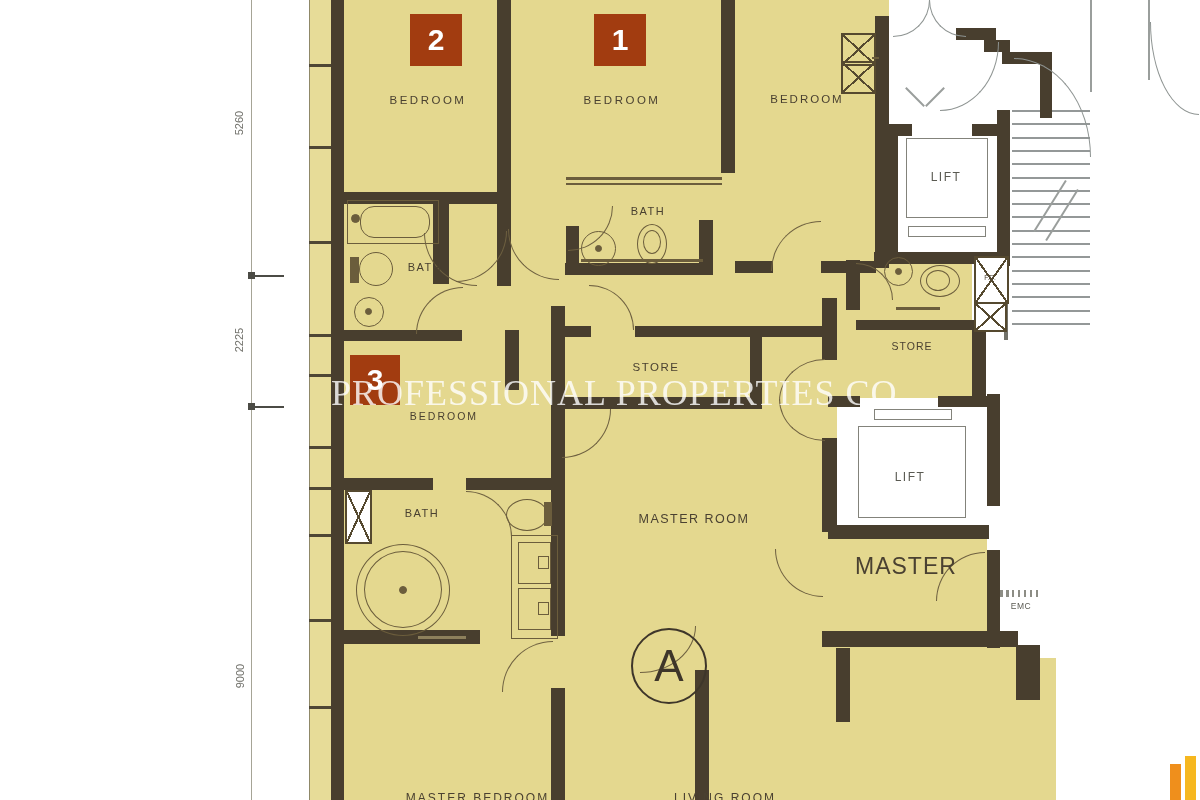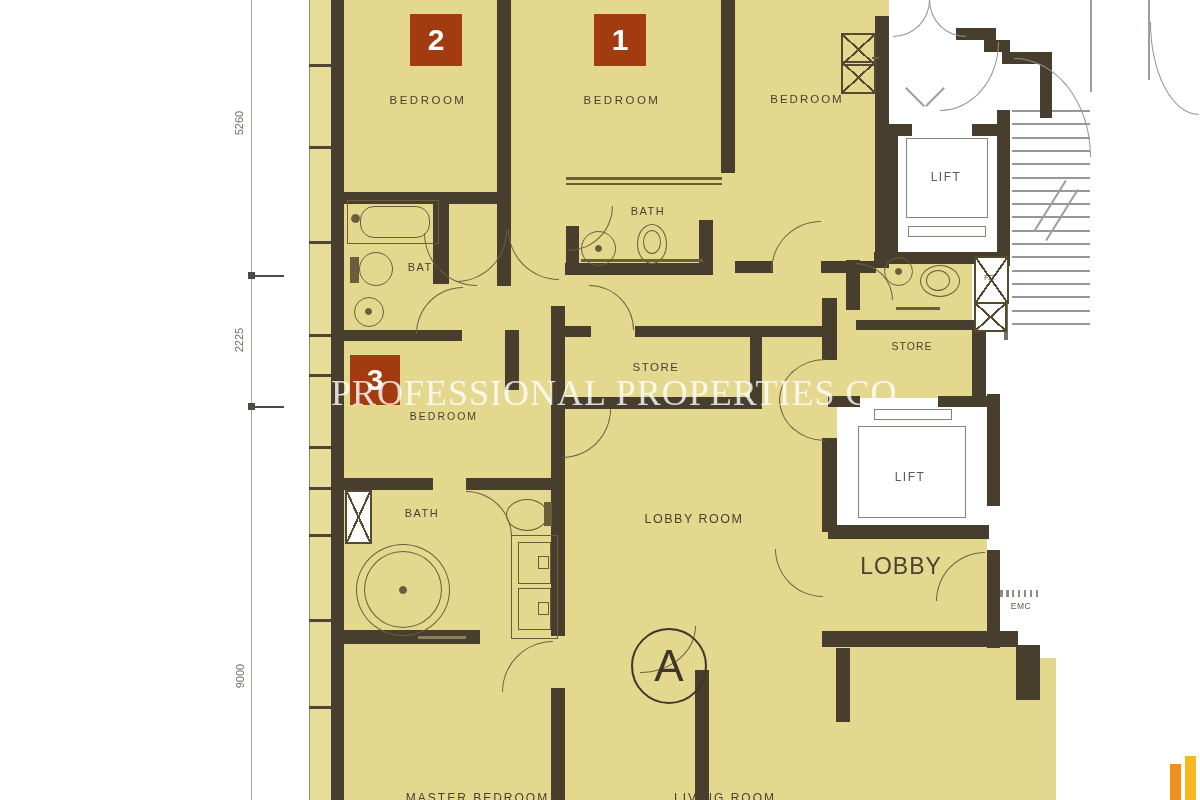--- a/index.html
+++ b/index.html
@@ -213,22 +213,22 @@
 
   <div class="lbl" style="left:378px;top:94px;width:100px;font-size:11.5px;letter-spacing:2.5px;">BEDROOM</div>
   <div class="lbl" style="left:572px;top:94px;width:100px;font-size:11.5px;letter-spacing:2.5px;">BEDROOM</div>
   <div class="lbl" style="left:757px;top:93px;width:100px;font-size:11.5px;letter-spacing:2px;">BEDROOM</div>
   <div class="lbl" style="left:400px;top:261px;width:50px;font-size:11px;letter-spacing:1.5px;">BATH</div>
   <div class="lbl" style="left:622px;top:205px;width:52px;font-size:11px;letter-spacing:1.5px;">BATH</div>
   <div class="lbl" style="left:398px;top:410px;width:92px;font-size:10.5px;letter-spacing:2px;">BEDROOM</div>
   <div class="lbl" style="left:630px;top:361px;width:52px;font-size:11.5px;letter-spacing:1.5px;">STORE</div>
   <div class="lbl" style="left:886px;top:340px;width:52px;font-size:10.5px;letter-spacing:1px;">STORE</div>
   <div class="lbl" style="left:397px;top:507px;width:50px;font-size:11px;letter-spacing:1.5px;">BATH</div>
-  <div class="lbl" style="left:608px;top:512px;width:172px;font-size:12.5px;letter-spacing:1.5px;">LOBBY ROOM</div>
-  <div class="lbl" style="left:855px;top:553px;width:92px;font-size:23px;letter-spacing:1px;">LOBBY</div>
+  <div class="lbl" style="left:608px;top:512px;width:172px;font-size:12.5px;letter-spacing:1.5px;">MASTER ROOM</div>
+  <div class="lbl" style="left:855px;top:553px;width:92px;font-size:23px;letter-spacing:1px;">MASTER</div>
   <div class="lbl" style="left:920px;top:170px;width:52px;font-size:12px;letter-spacing:1.5px;color:#5a5a52;">LIFT</div>
   <div class="lbl" style="left:884px;top:470px;width:52px;font-size:12px;letter-spacing:1.5px;color:#5a5a52;">LIFT</div>
   <div class="lbl" style="left:1000px;top:601px;width:42px;font-size:8.5px;letter-spacing:0.5px;color:#5a5a52;">EMC</div>
   <div class="lbl" style="left:390px;top:791px;width:175px;font-size:12px;letter-spacing:2px;">MASTER BEDROOM</div>
   <div class="lbl" style="left:655px;top:791px;width:140px;font-size:12px;letter-spacing:2px;">LIVING ROOM</div>
 
   <div class="circleA">A</div>
 
   <div class="wm">PROFESSIONAL PROPERTIES CO.</div>
 

